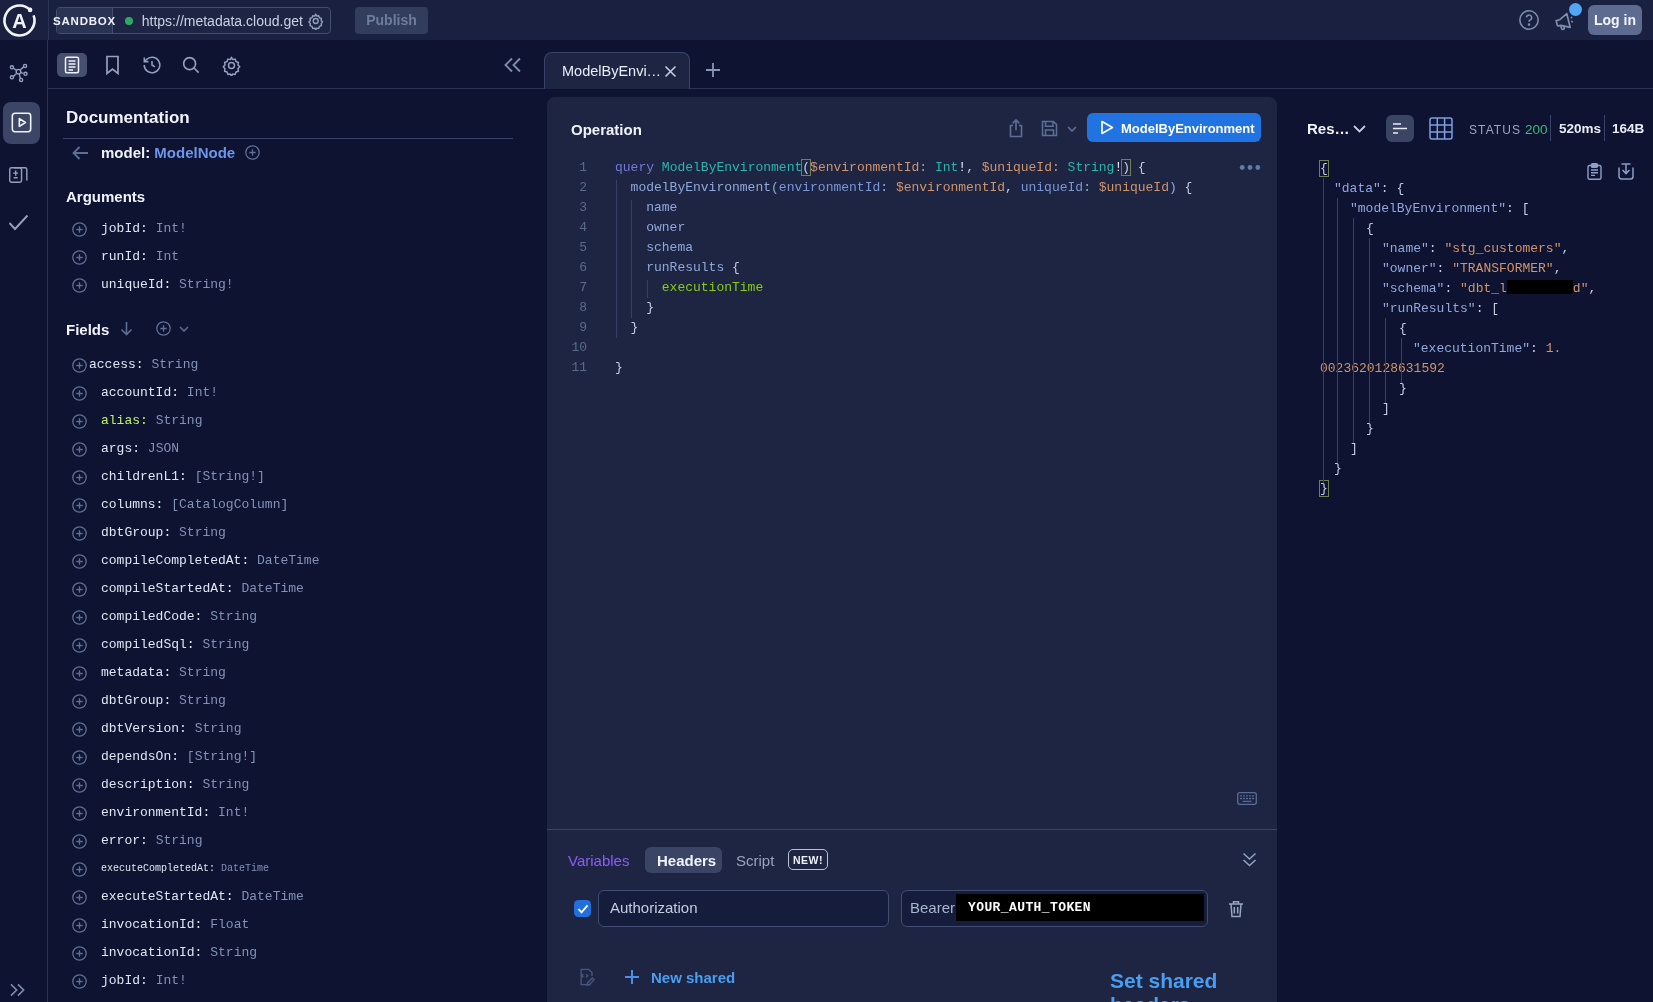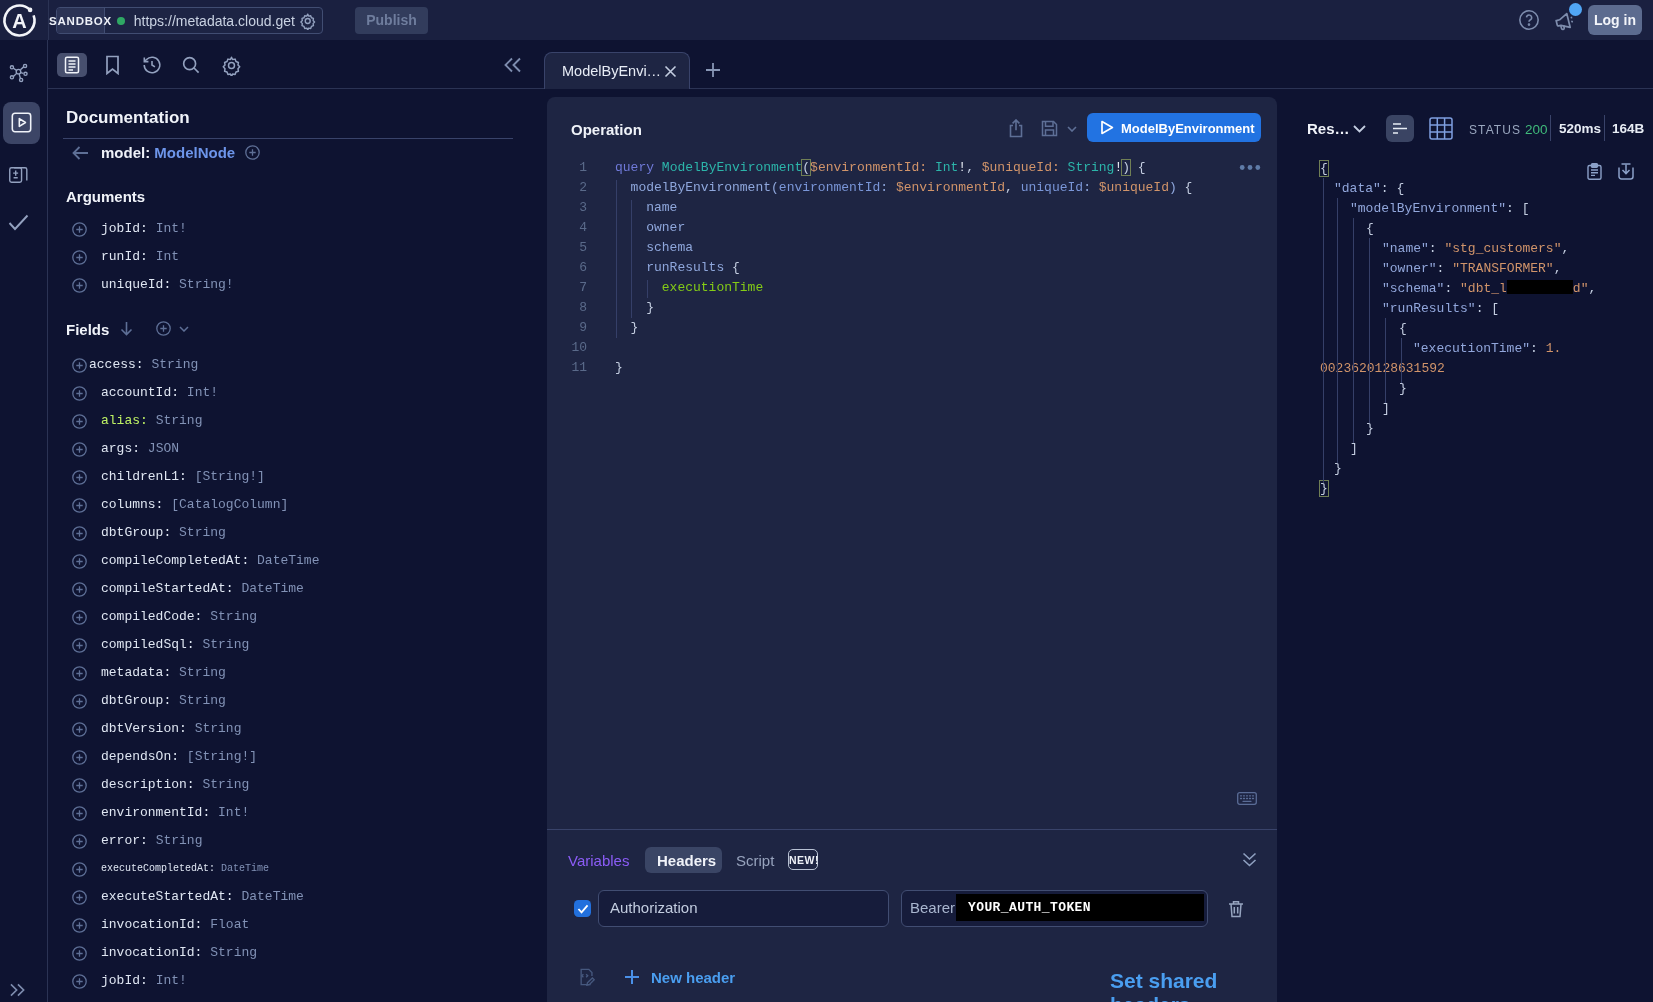--- a/index.html
+++ b/index.html
@@ -6,21 +6,21 @@
   html,body { width:1653px; height:1002px; overflow:hidden; }
   body { background:#0e1331; font-family:"Liberation Sans", sans-serif; position:relative; }
   .abs { position:absolute; }
   .mono { font-family:"Liberation Mono", monospace; }
   svg { display:block; }
 
   
   #topbar { position:absolute; left:0; top:0; width:1653px; height:40px; background:#1a2040; }
   #dockline { position:absolute; left:48px; top:0; width:1px; height:40px; background:#2b3354; }
   #urlgroup { position:absolute; left:56px; top:7px; height:27px; border:1px solid #414d72; border-radius:4px; display:flex; align-items:center; background:#1d2444; }
-  #sandboxchip { height:100%; display:flex; align-items:center; width:48px; justify-content:center; background:#2b3355; border-right:1px solid #414d72; border-radius:3px 0 0 3px; }
+  #sandboxchip { height:100%; display:flex; align-items:center; width:56px; justify-content:center; background:#2b3355; border-right:1px solid #414d72; border-radius:3px 0 0 3px; }
   #sandboxchip span { color:#eef1f8; font-weight:bold; font-size:11.5px; letter-spacing:0.8px; }
   #urlfield { display:flex; align-items:center; padding:0 6px 0 12px; width:217px; }
   .greendot { width:8px; height:8px; border-radius:50%; background:#2fa864; margin-right:9px; }
   #urltext { color:#c9d2e2; font-size:14px; width:168px; overflow:hidden; white-space:nowrap; }
   #publish { position:absolute; left:355px; top:7px; width:73px; height:27px; background:#323c5c; border-radius:4px; color:#6f7d9d; font-weight:bold; font-size:14px; text-align:center; line-height:27px; }
   #loginbtn { position:absolute; left:1588px; top:5px; width:54px; height:30px; background:#5c6b8f; border-radius:6px; color:#f3f5fa; font-weight:bold; font-size:14px; text-align:center; line-height:30px; }
 
   
   #row2 { position:absolute; left:0; top:40px; width:1653px; height:49px; background:#0e1331; }
   #row2line { position:absolute; left:0; top:88px; width:1653px; height:1px; background:#2b3354; }
@@ -368,21 +368,21 @@
   <svg class="abs" style="left:690px;top:695px" width="20" height="13" viewBox="0 0 20 13" fill="none" stroke="#5a6c96" stroke-width="1.3">
     <rect x="0.7" y="0.7" width="18.6" height="11.6" rx="2"></rect>
     <path d="M3.5 3.8h1M6.5 3.8h1M9.5 3.8h1M12.5 3.8h1M15.5 3.8h1M3.5 6.5h1M6.5 6.5h1M9.5 6.5h1M12.5 6.5h1M15.5 6.5h1M6 9.3h8" stroke-linecap="round"></path>
   </svg>
 
   <div class="abs" style="left:0;top:732px;width:730px;height:1px;background:#39436a"></div>
   <div class="abs" style="left:21px;top:755px;color:#8b5cf6;font-size:15px">Variables</div>
   <div class="abs" style="left:98px;top:750px;width:77px;height:26px;background:#3a4565;border-radius:6px"></div>
   <div class="abs" style="left:110px;top:755px;color:#f0f3f9;font-size:15px;font-weight:bold">Headers</div>
   <div class="abs" style="left:189px;top:755px;color:#97a3bd;font-size:15px">Script</div>
-  <div class="abs" style="left:241px;top:752px;width:30px;height:21px;border:1px solid #b8c2d4;border-radius:5px;color:#eef1f8;font-size:10.5px;font-weight:bold;letter-spacing:0.5px;text-align:center;line-height:20px">NEW!</div>
+  <div class="abs" style="left:241px;top:752px;width:40px;height:21px;border:1px solid #b8c2d4;border-radius:5px;color:#eef1f8;font-size:10.5px;font-weight:bold;letter-spacing:0.5px;text-align:center;line-height:20px">NEW!</div>
   <svg class="abs" style="left:695px;top:755px" width="15" height="15" viewBox="0 0 15 15" fill="none" stroke="#8fa0c0" stroke-width="1.6">
     <path d="M1.5 1.5L7.5 7l6-5.5M1.5 8L7.5 13.5 13.5 8"></path>
   </svg>
 
   <div class="abs" style="left:27px;top:803px;width:17px;height:17px;background:#2270dd;border-radius:4.5px">
     <svg style="margin:4px 0 0 2.5px" width="12" height="10" viewBox="0 0 13 11" fill="none" stroke="#fff" stroke-width="2">
       <path d="M1.5 5.5l3.4 3.6L11.5 1.5"></path>
     </svg>
   </div>
   <div class="abs" style="left:51px;top:793px;width:291px;height:37px;border:1px solid #414d72;border-radius:6px;background:#161c3b"></div>
@@ -398,21 +398,21 @@
   </svg>
 
   <svg class="abs" style="left:31px;top:871px" width="18" height="18" viewBox="0 0 20 20" fill="none" stroke="#46587e" stroke-width="1.5">
     <path d="M14 18.5H3.5v-17h8.5L15.5 5v4"></path>
     <path d="M6 8.5l-1.8 1.7L6 11.9M9 8.5l1.8 1.7L9 11.9" transform="translate(0,-1.5)"></path>
     <path d="M11.5 17.5l5.5-5.5 2 2-5.5 5.5-2.6.6z" transform="translate(-1,-1)"></path>
   </svg>
   <svg class="abs" style="left:77px;top:872px" width="16" height="16" viewBox="0 0 16 16" stroke="#4a90e8" stroke-width="2">
     <path d="M8 1v14M1 8h14"></path>
   </svg>
-  <div class="abs" style="left:104px;top:872px;color:#4a9ef0;font-size:15px;font-weight:bold">New header</div>
+  <div class="abs" style="left:104px;top:872px;color:#4a9ef0;font-size:15px;font-weight:bold">New shared</div>
   <div class="abs" style="left:563px;top:872px;color:#4a9ef0;font-size:21px;font-weight:bold">Set shared headers</div>
 </div>
 <div id="tab">
     <span class="title">ModelByEnvi…</span>
   <svg class="abs" style="left:119px;top:12px" width="13" height="13" viewBox="0 0 13 13" fill="none" stroke="#c3cde0" stroke-width="1.6">
     <path d="M1.5 1.5l10 10M11.5 1.5l-10 10"></path>
   </svg>
 </div>
 <div id="resp">
   <div class="abs" style="left:30px;top:31px;color:#f0f3f9;font-size:15px;font-weight:bold">Res…</div>

